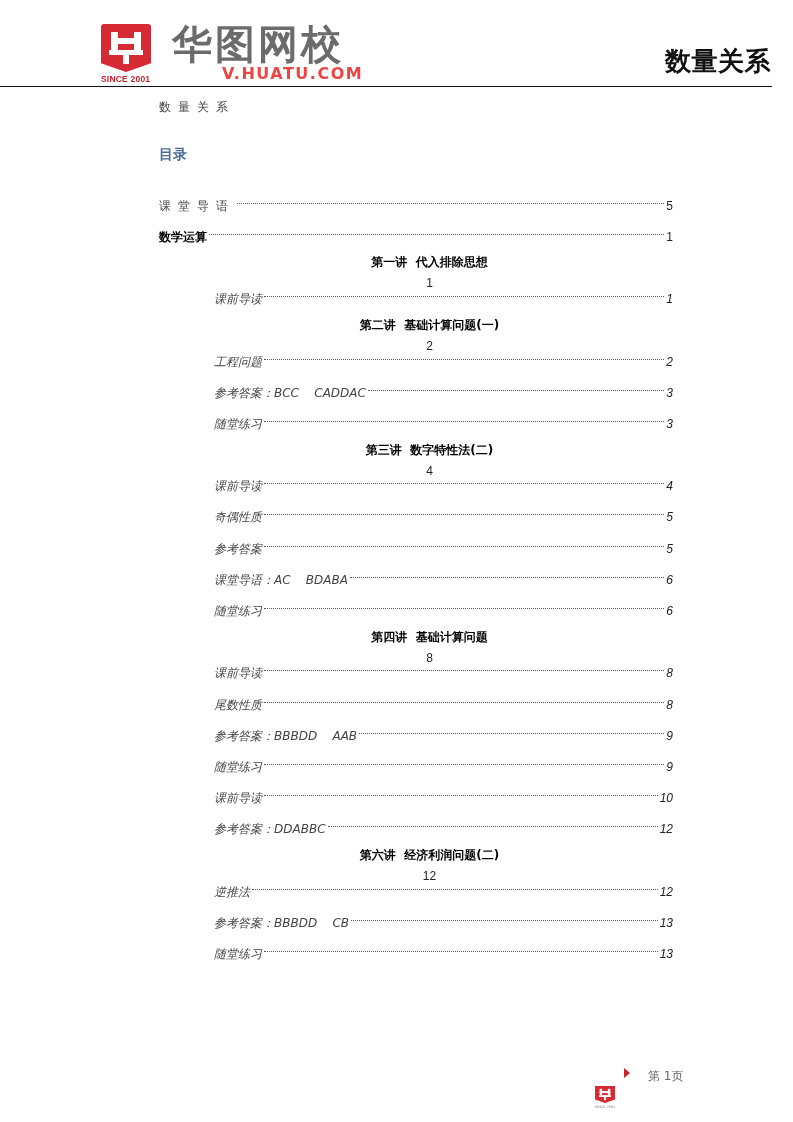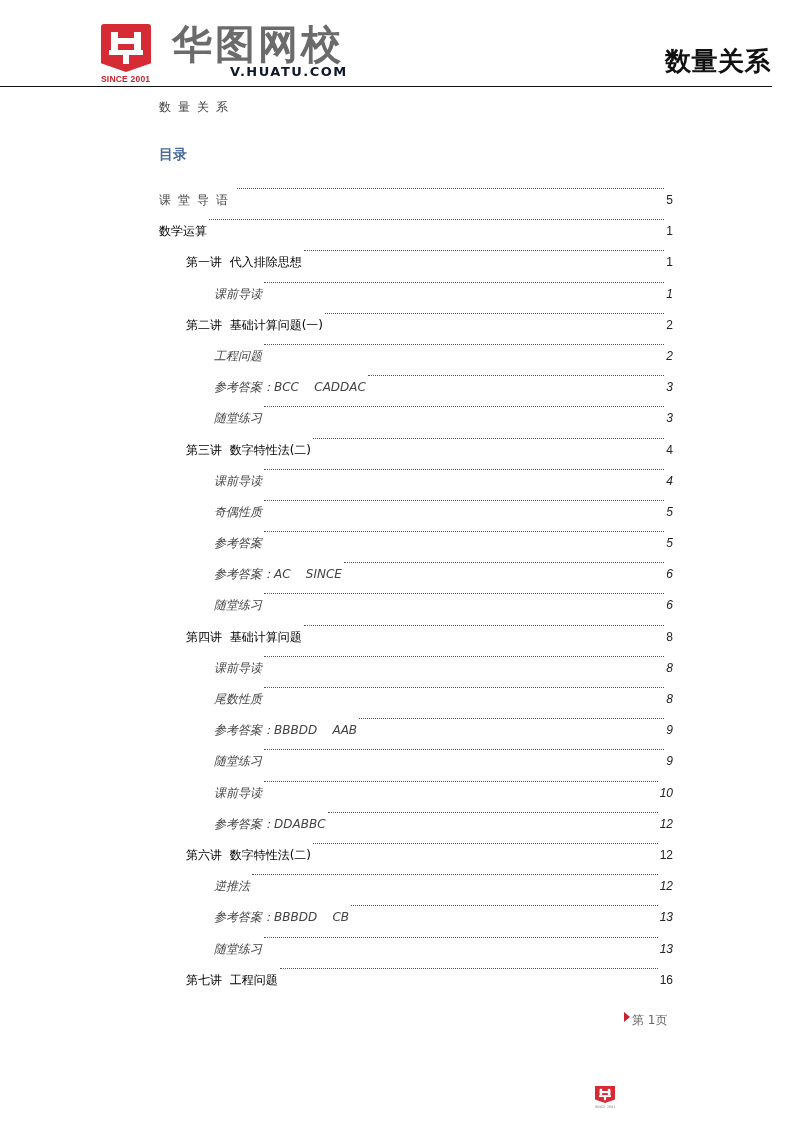--- a/index.html
+++ b/index.html
@@ -21,62 +21,62 @@
     position: absolute; left: 0; top: 50px; width: 52px;
     font-family: "Liberation Sans", sans-serif; font-weight: bold;
     font-size: 8.5px; color: #c8232c; letter-spacing: 0.2px; white-space: nowrap;
   }
   .brand-cn {
     position: absolute; left: 172px; top: 22px;
     font-family: "DejaVu Sans", sans-serif; font-weight: bold;
     font-size: 40px; color: #6b6b6b; letter-spacing: 3px; line-height: 44px;
   }
   .brand-url {
-    position: absolute; left: 230px; top: 64px;
-    font-family: "DejaVu Sans", sans-serif; font-weight: bold;
-    font-size: 13px; color: #0f172a; letter-spacing: 1.5px;
+    position: absolute; left: 222px; top: 64px;
+    font-family: "DejaVu Sans", sans-serif; font-weight: bold;
+    font-size: 16px; color: #ef4444; letter-spacing: 1.5px;
   }
   .header-title {
     position: absolute; right: 22px; top: 44px;
     font-family: "DejaVu Sans", sans-serif; font-weight: bold;
     font-size: 26px; color: #111; letter-spacing: 0.5px;
   }
   .header-rule {
     position: absolute; left: 0; top: 86px; width: 772px; height: 1px; background: #111;
   }
   .subheader {
     position: absolute; left: 159px; top: 99px;
     font-family: "DejaVu Serif", serif; font-size: 12px; color: #444; letter-spacing: 7px;
   }
   .toc-title {
     position: absolute; left: 159px; top: 146px;
     font-family: "DejaVu Sans", sans-serif; font-weight: bold;
     font-size: 14px; color: #4a6b9a;
   }
   .toc { position: absolute; left: 159px; top: 190px; width: 514px; }
   .toc-row {
-    display: flex; align-items: flex-start; height: 31.2px;
+    display: flex; align-items: center; height: 31.2px;
     font-size: 12px; line-height: 20px; color: #444;
   }
   .toc-row.l1 { padding-left: 0; }
-  .toc-row.l2 { padding-left: 27px; }
+  .toc-row.l2 { padding-left: 27px; flex-direction: column; }
   .toc-row.l3 { padding-left: 55px; font-style: italic; }
   .toc-row .label { white-space: pre; flex: 0 0 auto; }
-  .toc-row.bold .label { font-weight: normal; color: #000; }
+  .toc-row.bold .label { font-weight: bold; color: #000; }
   .toc-row.spaced .label { letter-spacing: 7px; font-family: "DejaVu Serif", serif; }
   .toc-row .dots {
     flex: 1 1 auto; margin: 0 2px; height: 1px; position: relative; top: -3px;
     border-bottom: 1px dotted #555;
   }
   .toc-row .page {
     flex: 0 0 auto; font-family: "Liberation Sans", sans-serif; font-size: 12px; color: #222;
   }
   .footer-page {
-    position: absolute; left: 624px; top: 1012px; font-size: 12px; color: #666;
-    display: flex; gap: 2px;
+    position: absolute; left: 624px; top: 1068px; font-size: 12px; color: #666;
+    display: flex; gap: 18px;
   }
   .footer-arrow {
     width: 0; height: 0; border-top: 5px solid transparent; border-bottom: 5px solid transparent;
     border-left: 6px solid #c8232c;
   }
   .footer-logo {
     position: absolute; left: 595px; top: 1086px; width: 20px; height: 20px;
   }
   .footer-logo .shield {
     width: 20px; height: 17px; background: #d62a35;
@@ -165,21 +165,21 @@
     <span class="label">奇偶性质</span>
       <span class="dots"></span>
       <span class="page">5</span>
   </div>
   <div class="toc-row l3">
     <span class="label">参考答案</span>
       <span class="dots"></span>
       <span class="page">5</span>
   </div>
   <div class="toc-row l3">
-    <span class="label">参考答案：AC    SINCE</span>
+    <span class="label">课堂导语：AC    BDABA</span>
       <span class="dots"></span>
       <span class="page">6</span>
   </div>
   <div class="toc-row l3">
     <span class="label">随堂练习</span>
       <span class="dots"></span>
       <span class="page">6</span>
   </div>
   <div class="toc-row l2 bold">
     <span class="label">第四讲  基础计算问题</span>
@@ -210,43 +210,38 @@
     <span class="label">课前导读</span>
       <span class="dots"></span>
       <span class="page">10</span>
   </div>
   <div class="toc-row l3">
     <span class="label">参考答案：DDABBC</span>
       <span class="dots"></span>
       <span class="page">12</span>
   </div>
   <div class="toc-row l2 bold">
-    <span class="label">第六讲  数字特性法(二)</span>
+    <span class="label">第六讲  经济利润问题(二)</span>
       <span class="dots"></span>
       <span class="page">12</span>
   </div>
   <div class="toc-row l3">
     <span class="label">逆推法</span>
       <span class="dots"></span>
       <span class="page">12</span>
   </div>
   <div class="toc-row l3">
     <span class="label">参考答案：BBBDD    CB</span>
       <span class="dots"></span>
       <span class="page">13</span>
   </div>
   <div class="toc-row l3">
     <span class="label">随堂练习</span>
       <span class="dots"></span>
       <span class="page">13</span>
-  </div>
-  <div class="toc-row l2 bold">
-    <span class="label">第七讲  工程问题</span>
-      <span class="dots"></span>
-      <span class="page">16</span>
   </div>
 </div>
 
 <div class="footer-page">
   <span class="footer-arrow"></span>
   <span>第 1页</span>
 </div>
 <div class="footer-logo">
   <div class="shield">
     <svg width="20" height="17" viewBox="0 0 50 48">

